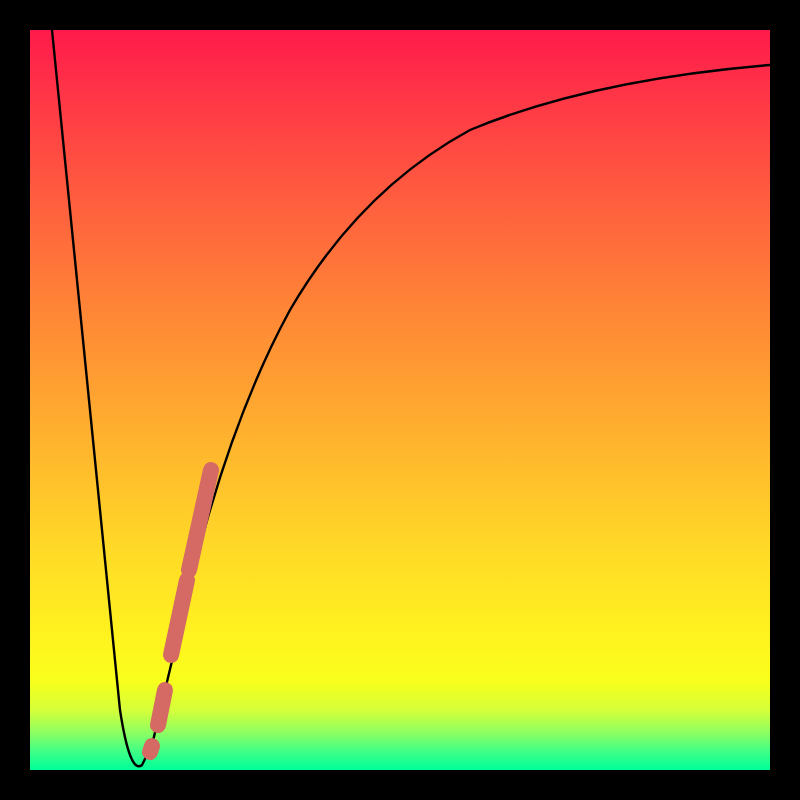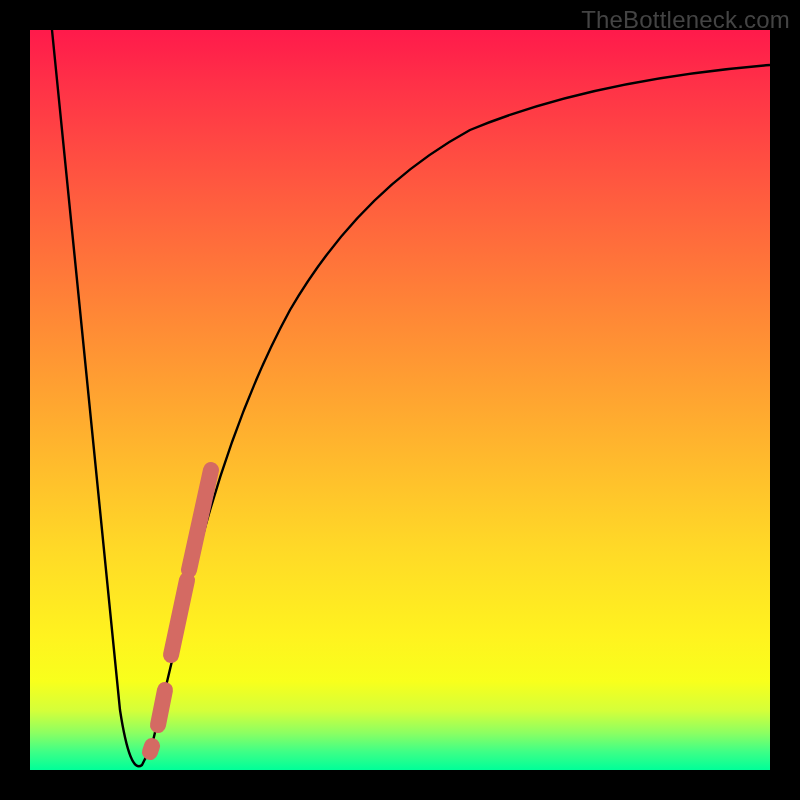--- a/index.html
+++ b/index.html
@@ -81,14 +81,13 @@
 
         <path d="M 141 625 L 157 550"></path>
 
         <path d="M 128 695 L 135 660"></path>
 
         <path d="M 120 722 L 122 716"></path>
       </g>
     </svg>
 
   </div>
-  <div class="watermark">TheBottleneck.com</div>
 </div>
 
 </body></html>

